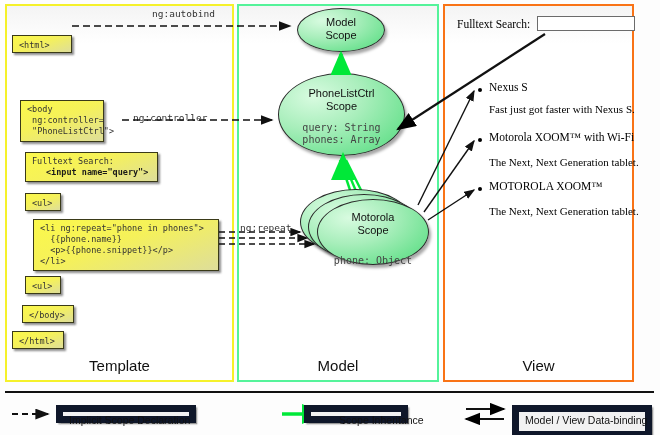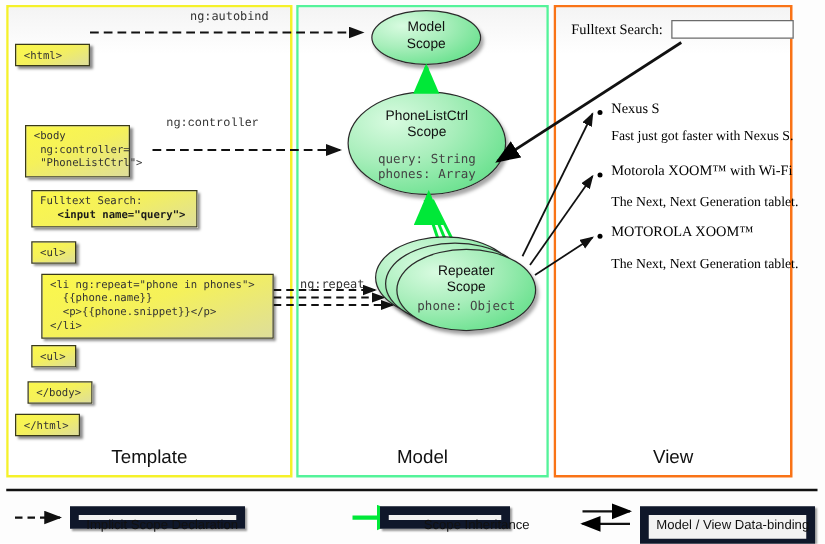--- a/index.html
+++ b/index.html
@@ -190,42 +190,42 @@
   <div class="scope" style="left:278px; top:73px; width:127px; height:83px;">
     <div class="title" style="margin-top:13px;">PhoneListCtrl</div>
     <div class="title">Scope</div>
     <div class="props hl" style="margin-top:9px;">query: String</div>
     <div class="props">phones: Array</div>
   </div>
 
   <div class="scope" style="left:300px; top:189px; width:112px; height:66px; z-index:1;"></div>
   <div class="scope" style="left:308px; top:194px; width:112px; height:66px; z-index:2;"></div>
   <div class="scope" style="left:317px; top:199px; width:112px; height:66px; z-index:3;">
-    <div class="title" style="margin-top:11px;">Repeater</div>
+    <div class="title" style="margin-top:11px;">Motorola</div>
     <div class="title">Scope</div>
-    <div class="props" style="margin-top:3px;">phone: Object</div>
+    <div class="props" style="margin-top:18px;">phone: Object</div>
   </div>
 
   <div class="view-label" style="left:457px; top:18px;">Fulltext Search:</div>
   <div class="view-input" style="left:537px; top:16px; width:98px; height:15px;"></div>
 
   <div class="bullet" style="left:478px; top:88px;"></div>
   <div class="phone-item phone-name" style="left:489px; top:81px;">Nexus S</div>
   <div class="phone-item phone-snippet" style="left:489px; top:103px;">Fast just got faster with Nexus S.</div>
 
   <div class="bullet" style="left:478px; top:138px;"></div>
   <div class="phone-item phone-name" style="left:489px; top:131px;">Motorola XOOM™  with Wi-Fi</div>
   <div class="phone-item phone-snippet" style="left:489px; top:156px;">The Next, Next Generation tablet.</div>
 
   <div class="bullet" style="left:478px; top:187px;"></div>
   <div class="phone-item phone-name caps" style="left:489px; top:180px;">MOTOROLA XOOM™</div>
   <div class="phone-item phone-snippet" style="left:489px; top:205px;">The Next, Next Generation tablet.</div>
 
   <div class="edge-label" style="left:152px; top:8px;">ng:autobind</div>
-  <div class="edge-label" style="left:133px; top:93px;font-family:Liberation Mono, monospace;">ng:controller</div>
+  <div class="edge-label" style="left:133px; top:112px;">ng:controller</div>
   <div class="edge-label" style="left:240px; top:222px;">ng:repeat</div>
 
   <svg class="overlay" viewBox="0 0 660 435">
     <defs>
       <marker id="arrow-black" markerWidth="8" markerHeight="8" refX="7" refY="3" orient="auto">
         <path d="M0,0 L8,3 L0,6 z" fill="#111"></path>
       </marker>
       <marker id="arrow-black-sm" markerWidth="7" markerHeight="7" refX="6" refY="2.6" orient="auto">
         <path d="M0,0 L7,2.6 L0,5.2 z" fill="#111"></path>
       </marker>

